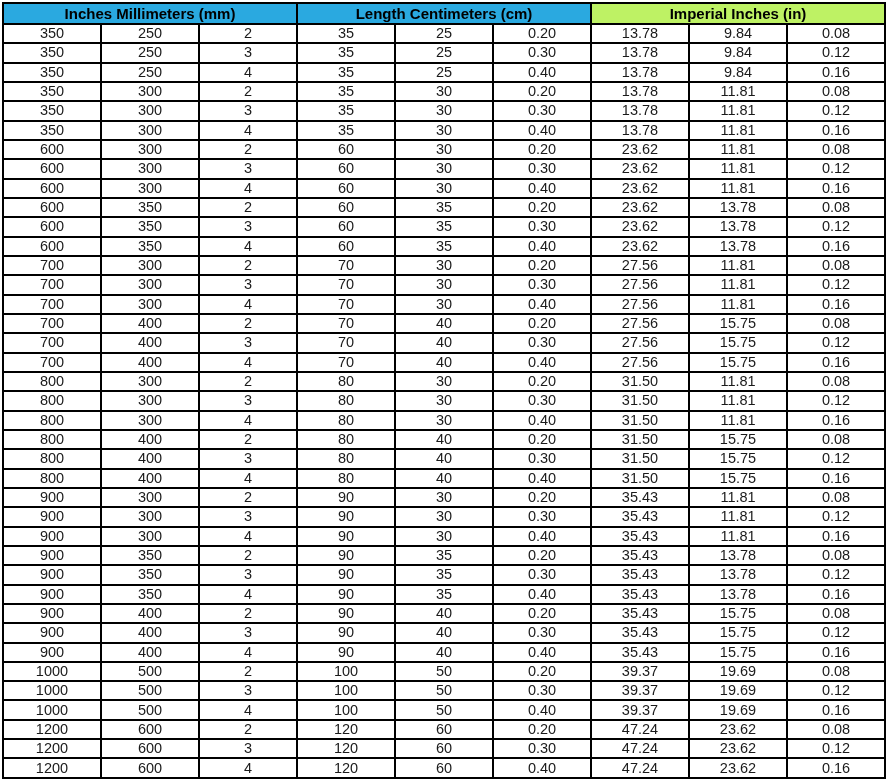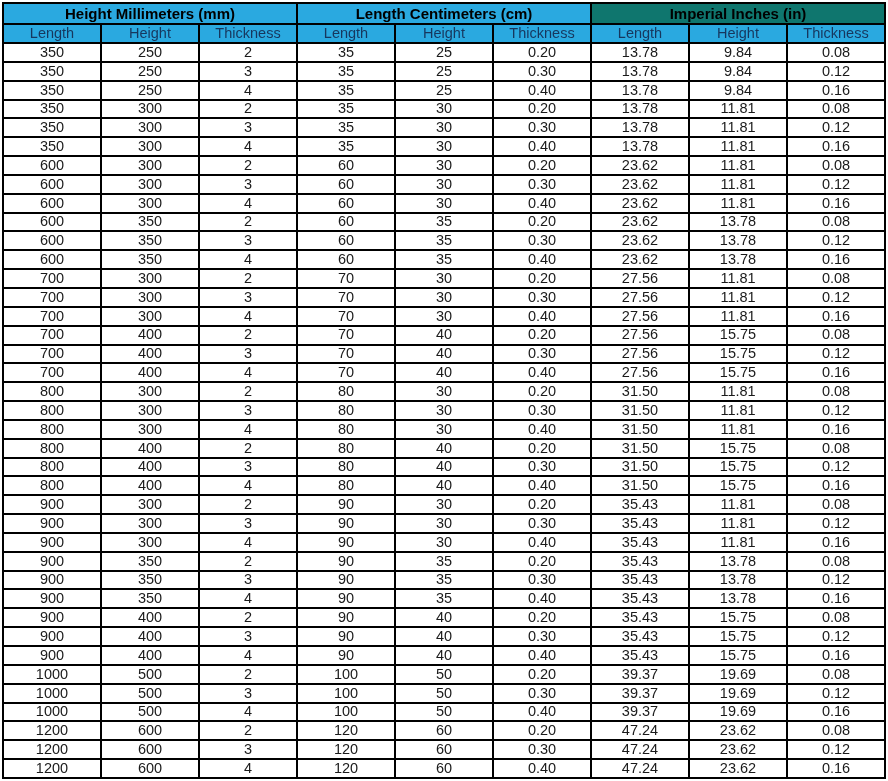--- a/index.html
+++ b/index.html
@@ -63,34 +63,23 @@
         <col>
         <col>
         <col>
         <col>
         <col>
         <col>
         <col>
     </colgroup>
     <thead>
       <tr id="group-row">
-          <th colspan="3" class="group-th" style="background: rgb(42, 169, 224);">Height Millimeters (mm)</th>
+          <th colspan="3" class="group-th" style="background: rgb(42, 169, 224);">Inches Millimeters (mm)</th>
           <th colspan="3" class="group-th" style="background: rgb(42, 169, 224);">Length Centimeters (cm)</th>
-          <th colspan="3" class="group-th" style="background: #0f766e;">Imperial Inches (in)</th>
-        </tr>
-      <tr id="col-row">
-          <th class="col-th" style="background: rgb(42, 169, 224);">Length</th>
-          <th class="col-th" style="background: rgb(42, 169, 224);">Height</th>
-          <th class="col-th" style="background: rgb(42, 169, 224);">Thickness</th>
-          <th class="col-th" style="background: rgb(42, 169, 224);">Length</th>
-          <th class="col-th" style="background: rgb(42, 169, 224);">Height</th>
-          <th class="col-th" style="background: rgb(42, 169, 224);">Thickness</th>
-          <th class="col-th" style="background: rgb(42, 169, 224);">Length</th>
-          <th class="col-th" style="background: rgb(42, 169, 224);">Height</th>
-          <th class="col-th" style="background: rgb(42, 169, 224);">Thickness</th>
+          <th colspan="3" class="group-th" style="background: #bef264;">Imperial Inches (in)</th>
         </tr>
     </thead>
     <tbody id="table-body">
         <tr>
           <td class="data-cell">350</td>
           <td class="data-cell">250</td>
           <td class="data-cell">2</td>
           <td class="data-cell">35</td>
           <td class="data-cell">25</td>
           <td class="data-cell">0.20</td>

